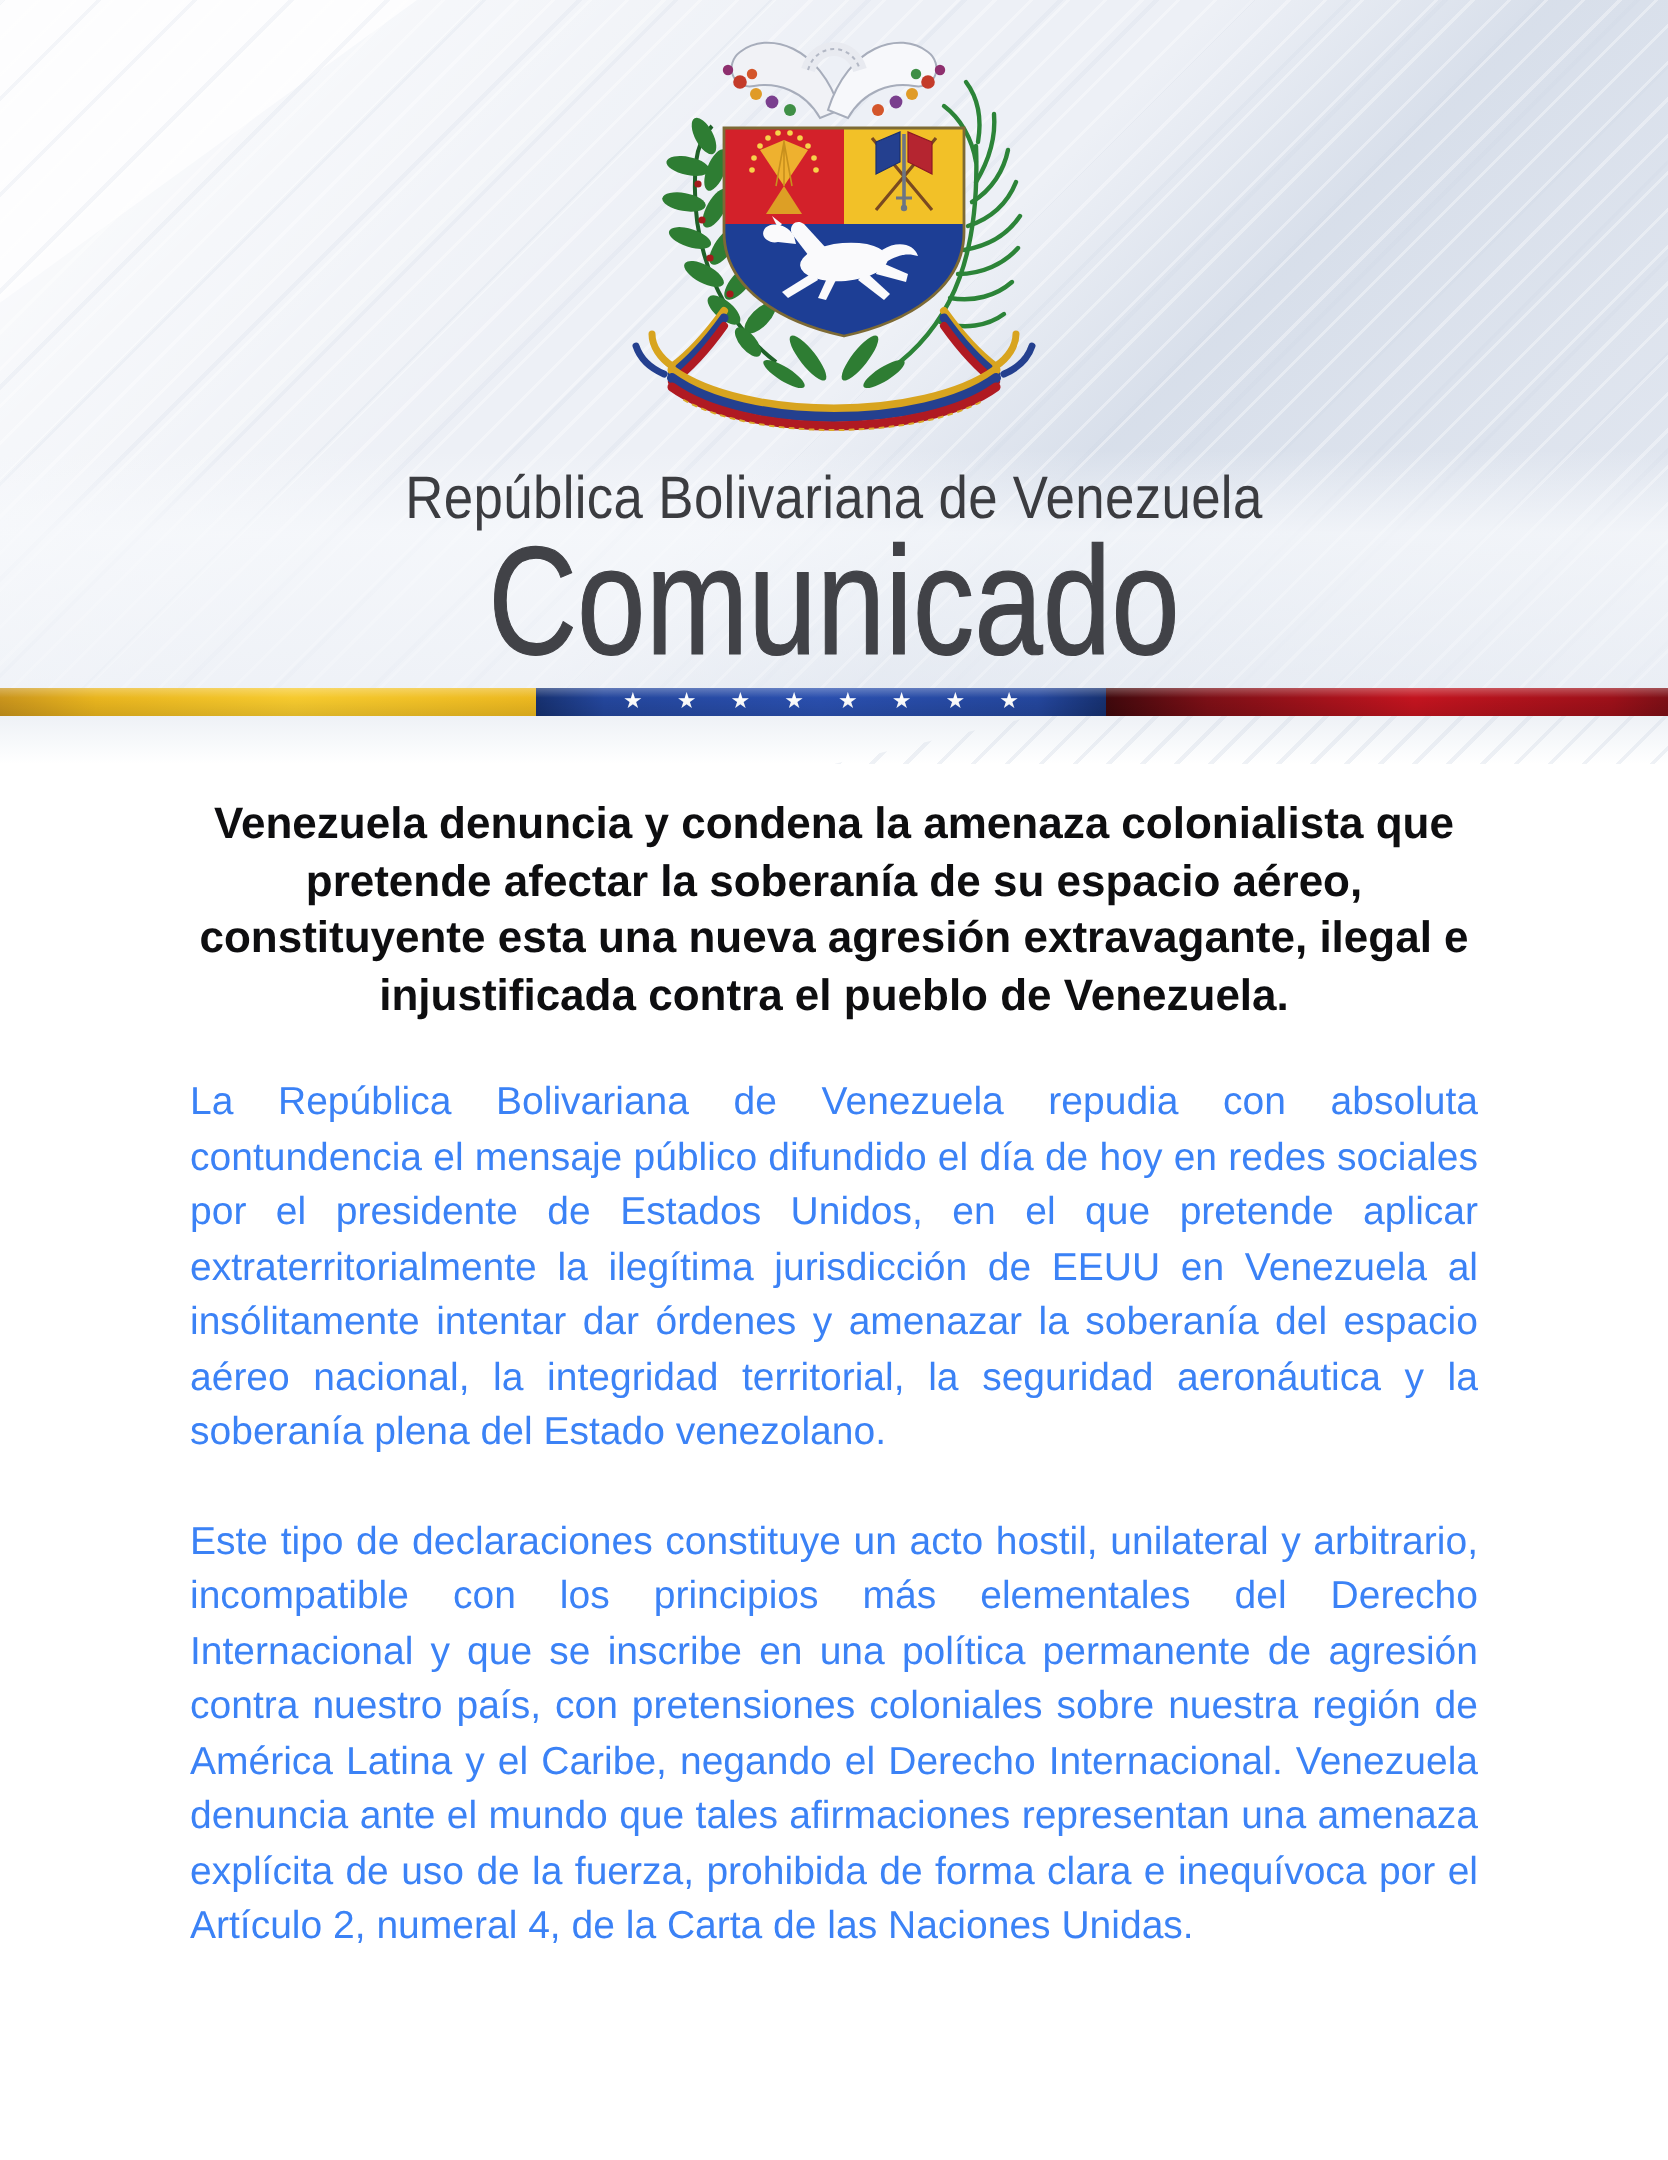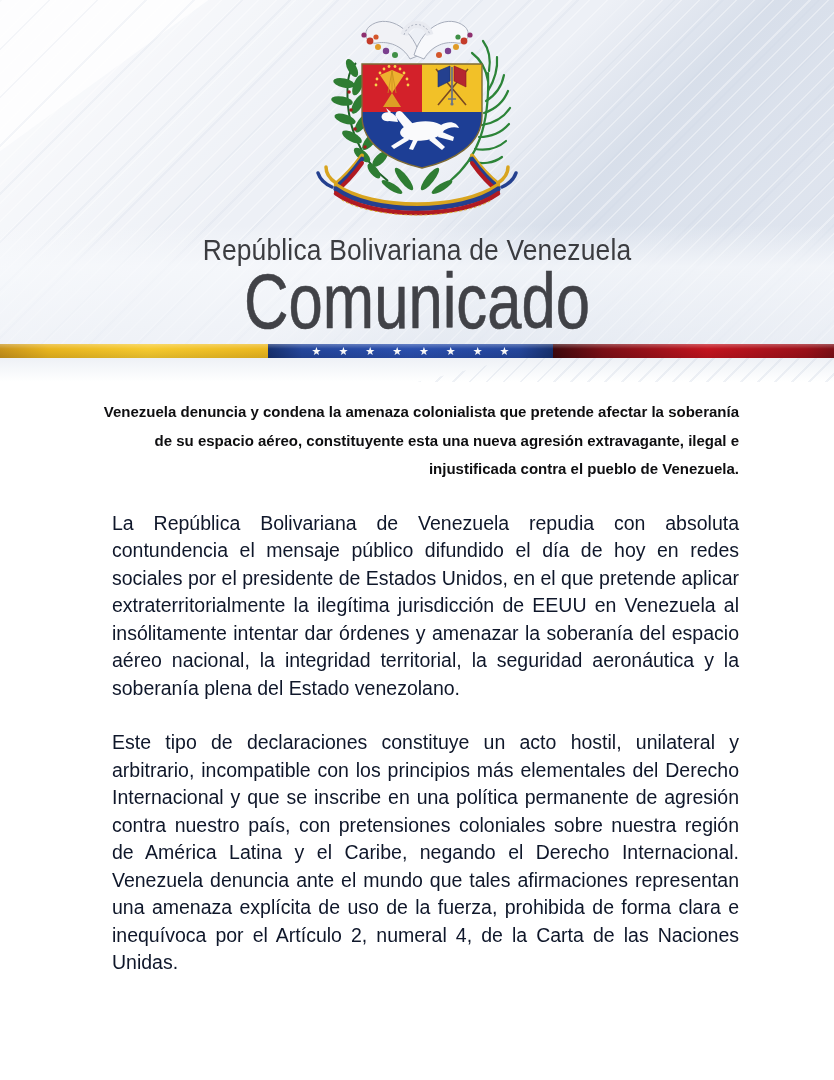--- a/index.html
+++ b/index.html
@@ -90,26 +90,26 @@
     position:absolute; inset:0;
     background:repeating-linear-gradient(135deg,
       rgba(205,213,226,0.4) 0 2px, rgba(205,213,226,0) 2px 12px);
     clip-path:polygon(62% 0, 100% 0, 100% 100%, 50% 100%);
     opacity:.8;
   }
 
   
   .body-text{position:absolute; top:398px; left:95px; width:644px; color:#141416;}
   .headline{
-    font-weight:700; font-size:15px; line-height:28.5px;
-    text-align:right; margin:0 0 26px 0; color:#0e0e10;
+    font-weight:700; font-size:22px; line-height:28.5px;
+    text-align:center; margin:0 0 26px 0; color:#0e0e10;
   }
   .para{
     font-size:19.5px; line-height:27.5px; text-align:justify;
-    margin:0 0 27px 17px; color:#0f172a;
+    margin:0 0 27px 0; color:#3b82f6;
   }
 </style>
 </head>
 <body>
 
 <div class="page">
 
   <div class="header">
     <div class="sheet-bright"></div>
     <div class="sheet-dark"></div>

